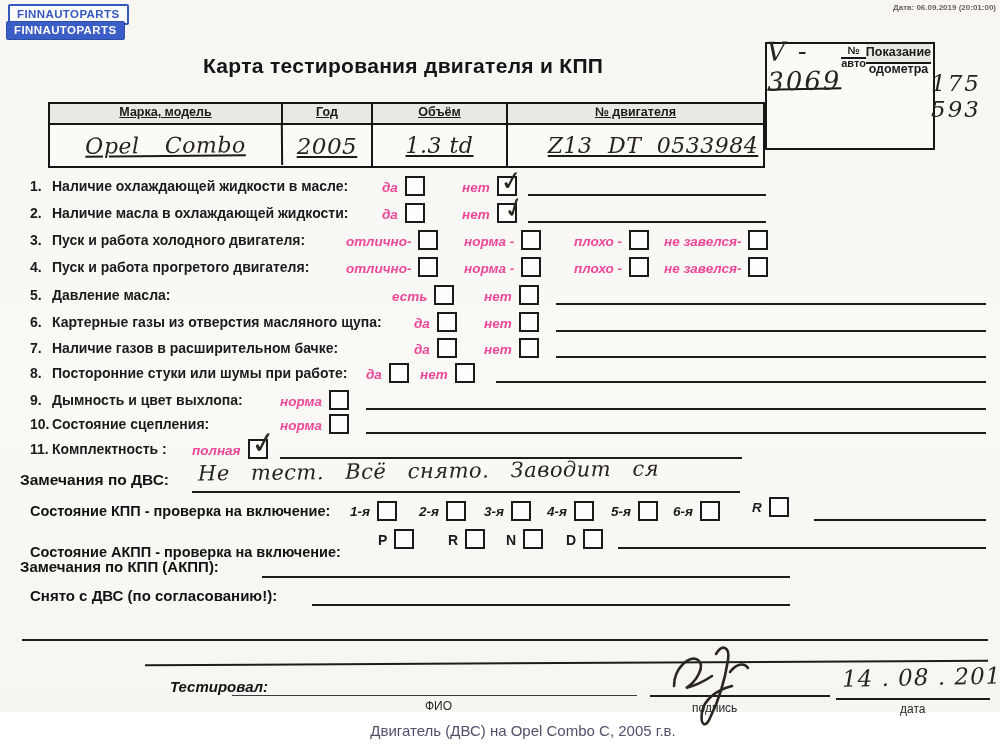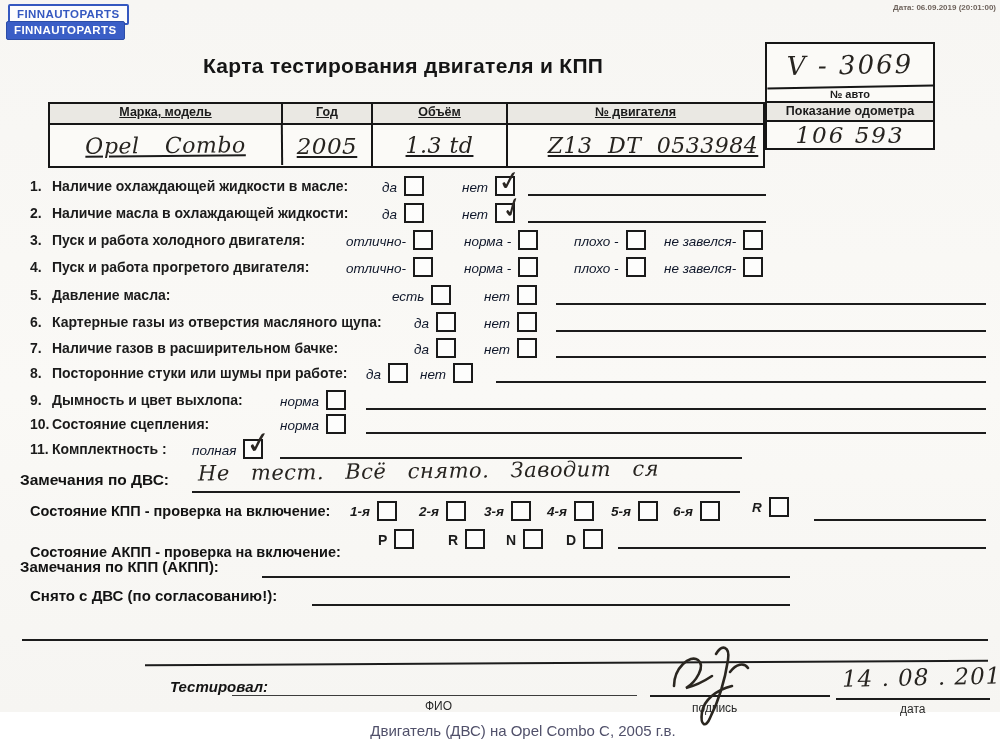--- a/index.html
+++ b/index.html
@@ -19,37 +19,37 @@
           box-sizing:border-box;display:flex;flex-direction:column;background:#fbfaf7;text-decoration:underline;}
   .vhead{display:flex;height:19px;border-bottom:2px solid #161616;background:#eae8e3;}
   .hc{font-size:12.5px;font-weight:bold;text-align:center;line-height:16px;
       border-right:2px solid #161616;box-sizing:border-box;}
   .hc:last-child{border-right:none;}
   .vvals{display:flex;flex:1;}
   .vc{border-right:2px solid #161616;box-sizing:border-box;display:flex;align-items:center;justify-content:center;}
   .vc:last-child{border-right:none;padding-left:35px;}
   .w1{width:233px;} .w2{width:90px;} .w3{width:135px;} .w4{flex:1;}
   .rcol{position:absolute;left:765px;top:42px;width:170px;height:108px;border:2px solid #161616;
-        box-sizing:border-box;display:flex;flex-direction:column;background:#fbfaf7;}
+        box-sizing:border-box;display:flex;flex-direction:row;background:#fbfaf7;}
   .rrow1{height:44px;border-bottom:2px solid #161616;display:flex;align-items:center;justify-content:center;}
   .rrow2{height:13px;border-bottom:2px solid #161616;font-size:11px;font-weight:bold;text-align:center;line-height:13px;}
   .rrow3{height:18px;border-bottom:2px solid #161616;font-size:12.5px;font-weight:bold;text-align:center;line-height:17px;background:#eae8e3;}
   .rrow4{flex:1;display:flex;align-items:center;justify-content:center;}
   
   .hand{font-family:"DejaVu Serif",serif;font-style:italic;color:#272420;letter-spacing:.5px;}
   .hv-make{font-size:22px;word-spacing:18px;transform:rotate(-.5deg);}
   .hv-year{font-size:23px;} .hv-vol{font-size:22px;}
   .hv-eng{font-size:22px;word-spacing:8px;} .hv-odo{font-size:23px;letter-spacing:2px;}
   .hv-vno{font-size:26px;letter-spacing:2px;transform:rotate(-1deg);}
   
   .crow{position:absolute;left:0;width:1000px;height:24px;}
   .cnum{position:absolute;left:30px;top:0;font-size:14px;font-weight:bold;}
   .clbl{position:absolute;left:52px;top:0;font-size:14px;font-weight:bold;}
   .opt{position:absolute;top:-2px;display:flex;align-items:flex-start;gap:7px;}
-  .optlbl{font-style:italic;font-size:13.5px;padding-top:4px;color:#0f172a;white-space:nowrap;}
+  .optlbl{font-style:italic;font-size:13.5px;padding-top:4px;color:#ec4899;white-space:nowrap;font-weight:bold;}
   .gearlbl{font-style:italic;font-size:13.5px;padding-top:3px;font-weight:bold;}
   .modelbl{font-size:14px;padding-top:3px;font-weight:bold;}
   .cb{position:relative;width:20px;height:20px;border:2px solid #1a1a1a;box-sizing:border-box;
       background:rgba(255,255,255,.65);}
   .check{position:absolute;left:1px;top:-11px;font-size:27px;line-height:1;color:#2b2723;
          transform:rotate(-8deg);font-family:"DejaVu Sans",sans-serif;}
   .check-big{font-size:30px;top:-13px;}
   .wline{position:absolute;height:0;border-bottom:2px solid #1c1c1c;}
   .sec{position:absolute;font-weight:bold;color:#131313;white-space:nowrap;}
   .thin{border-bottom-width:1.5px;border-bottom-color:#3c3c3c;}
@@ -81,21 +81,21 @@
       <div class="vc w2 hand hv-year">2005</div>
       <div class="vc w3 hand hv-vol">1.3 td</div>
       <div class="vc w4 hand hv-eng">Z13 DT  0533984</div>
     </div>
   </div>
 
   <div class="rcol">
     <div class="rrow1 hand hv-vno">V - 3069</div>
     <div class="rrow2">№ авто</div>
     <div class="rrow3">Показание одометра</div>
-    <div class="rrow4 hand hv-odo">106 593</div>
+    <div class="rrow4 hand hv-odo">175 593</div>
   </div>
 
   <div class="crow" style="top:178px">
     <span class="cnum">1.</span>
     <span class="clbl">Наличие охлаждающей жидкости в масле:</span>
     <div class="opt" style="left:382px">
       <span class="optlbl">да</span>
       <span class="cb"></span>
     </div>
     <div class="opt" style="left:462px">

